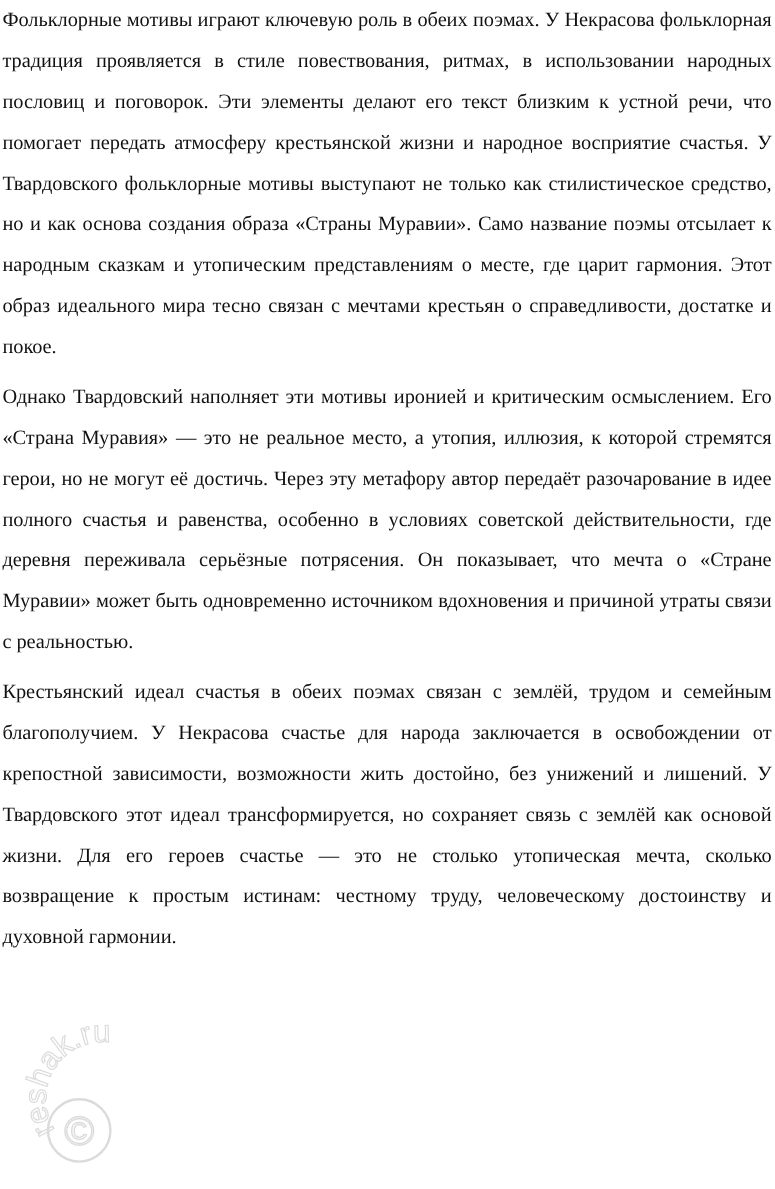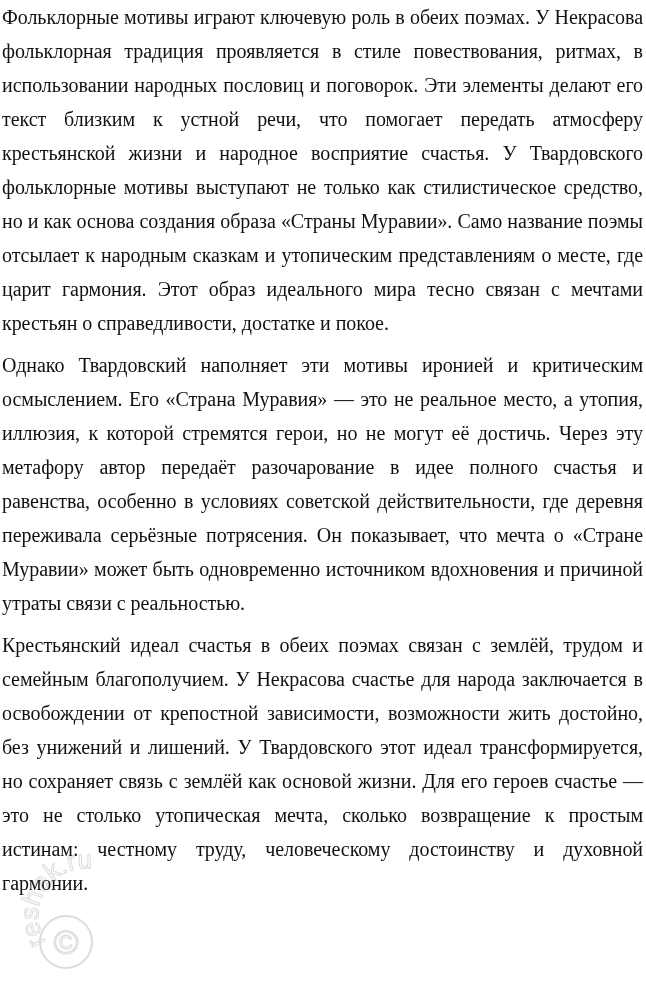--- a/index.html
+++ b/index.html
@@ -12,21 +12,21 @@
       height: 991px;
       overflow: hidden;
       position: relative;
     }
     .doc {
       position: absolute;
       left: 2px;
       top: 0px;
       width: 641px;
       font-family: "Liberation Serif", serif;
-      font-size: 20px;
+      font-size: 17px;
       line-height: 34px;
       color: #111111;
     }
     .para {
       margin: 0 0 8px 0;
       text-align: justify;
       text-align-last: left;
       letter-spacing: -0.05px;
     }
     .watermark {

